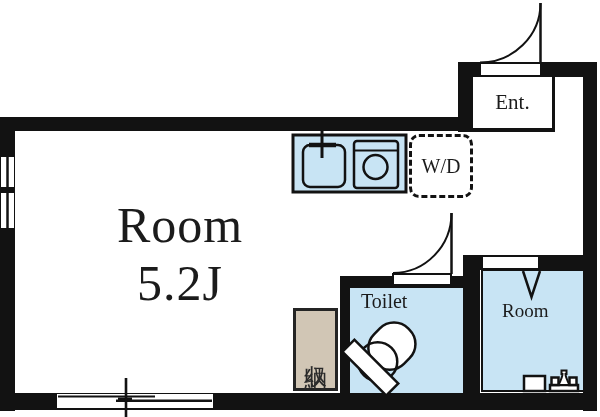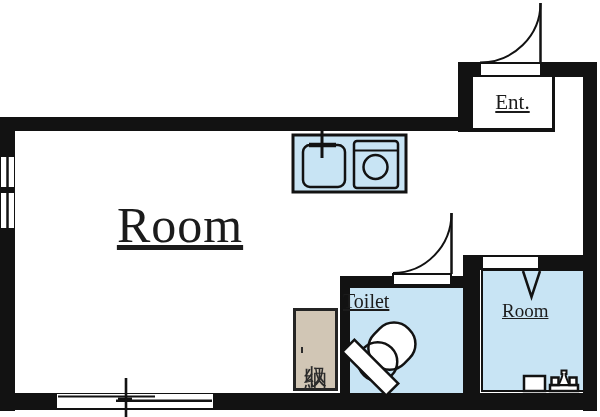--- a/index.html
+++ b/index.html
@@ -21,31 +21,31 @@
   .shower-room{
     border:2px solid var(--wall,#121212);box-sizing:border-box;
   }
   .wd-box{
     position:absolute;left:409px;top:134px;width:64px;height:64px;
     border:3.5px dashed var(--wall,#121212);border-radius:10px;box-sizing:border-box;
     display:flex;align-items:center;justify-content:center;
     background:var(--background,#fff);
   }
   .lineart{position:absolute;left:0;top:0;color:var(--wall,#121212);}
-  .label{position:absolute;color:var(--text,#1b1b1b);white-space:nowrap;text-decoration:underline;}
+  .label{position:absolute;color:var(--text,#1b1b1b);white-space:nowrap;}
   .label-main{
     left:50px;top:196px;width:260px;text-align:center;
     font-size:50px;line-height:58px;letter-spacing:1px;
   }
   .label-ent{
     left:473px;top:77px;width:79px;height:51px;
     display:flex;align-items:center;justify-content:center;font-size:21px;
   }
   .label-wd{font-size:20px;color:var(--text,#1b1b1b);}
-  .label-toilet{left:343px;top:290px;font-size:20px;}
+  .label-toilet{left:361px;top:290px;font-size:20px;}
   .label-shower{left:502px;top:302px;font-size:19px;line-height:17.5px;}
   .label-storage{
     left:293px;top:308px;width:45px;height:83px;
     display:flex;align-items:center;justify-content:center;
     writing-mode:vertical-rl;font-size:23px;letter-spacing:3px;color:#2a2a2a;
   }
 </style>
 </head>
 <body>
 
@@ -67,20 +67,23 @@
   <div class="opening" style="left:57px;top:394px;width:156px;height:14px"></div>
 
   <div class="fill-white" style="left:473px;top:77px;width:79px;height:51px"></div>
   <div class="thinline" style="left:552px;top:77px;width:3px;height:55px"></div>
   <div class="thinline" style="left:473px;top:128px;width:82px;height:4px"></div>
 
   <div class="fill-wet" style="left:350px;top:288px;width:113px;height:105px"></div>
   <div class="fill-wet shower-room" style="left:481px;top:269px;width:104px;height:123px"></div>
   <div class="fill-storage" style="left:293px;top:308px;width:45px;height:83px"></div>
 
+  <div class="wd-box">
+    <span class="label-wd">W/D</span>
+  </div>
 
   <svg class="lineart" width="600" height="417" viewBox="0 0 600 417">
 
     <g>
       <rect x="480" y="63" width="61" height="13" fill="#ffffff" stroke="currentColor" stroke-width="2"></rect>
       <path d="M 480 62.5 A 60.5 59.5 0 0 0 540.5 3" fill="none" stroke="currentColor" stroke-width="2"></path>
       <line x1="540.5" y1="3" x2="540.5" y2="64" stroke="currentColor" stroke-width="2.5"></line>
     </g>
 
     <g>
@@ -134,20 +137,21 @@
     <g>
       <rect x="550" y="385" width="28" height="6" fill="#ffffff" stroke="currentColor" stroke-width="2.5"></rect>
       <rect x="551.5" y="377.5" width="7" height="7.5" fill="#ffffff" stroke="currentColor" stroke-width="2.5"></rect>
       <rect x="569.5" y="377.5" width="7" height="7.5" fill="#ffffff" stroke="currentColor" stroke-width="2.5"></rect>
       <path d="M 558.5 385 C 561.5 379 562.5 377 562.5 374 L 561.5 374 L 561.5 370.5 L 566.5 370.5 L 566.5 374 L 565.5 374 C 565.5 377 566.5 379 569.5 385 Z" fill="#ffffff" stroke="currentColor" stroke-width="2"></path>
     </g>
   </svg>
 
   <div class="label label-main">
     <div>Room</div>
+    <div>5.2J</div>
   </div>
 
   <div class="label label-ent">Ent.</div>
 
   <div class="label label-toilet">Toilet</div>
 
   <div class="label label-shower">
     <div>Room</div>
   </div>
 

